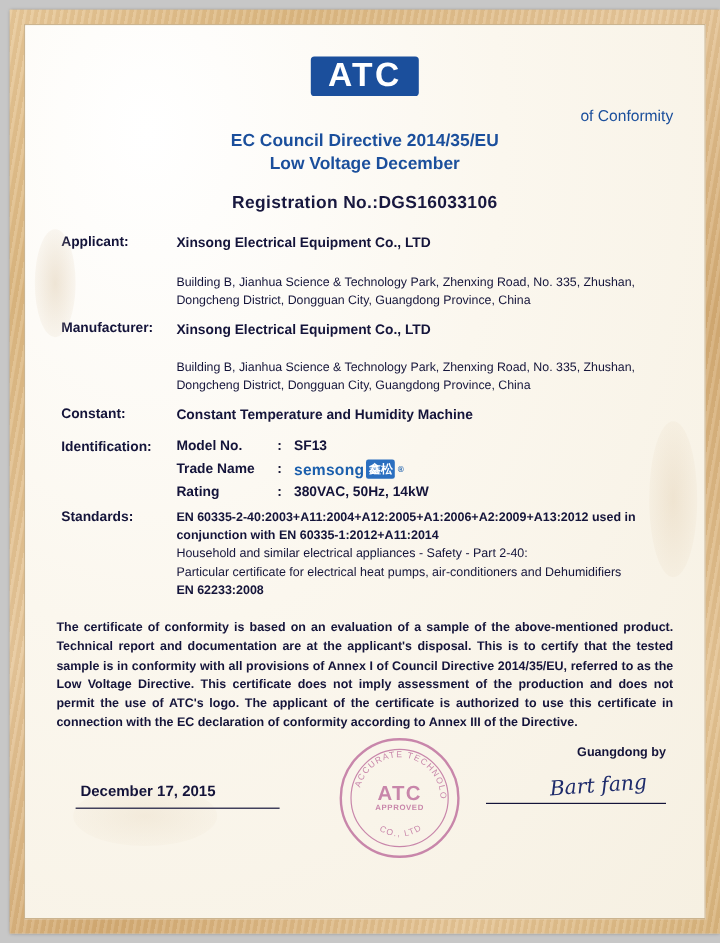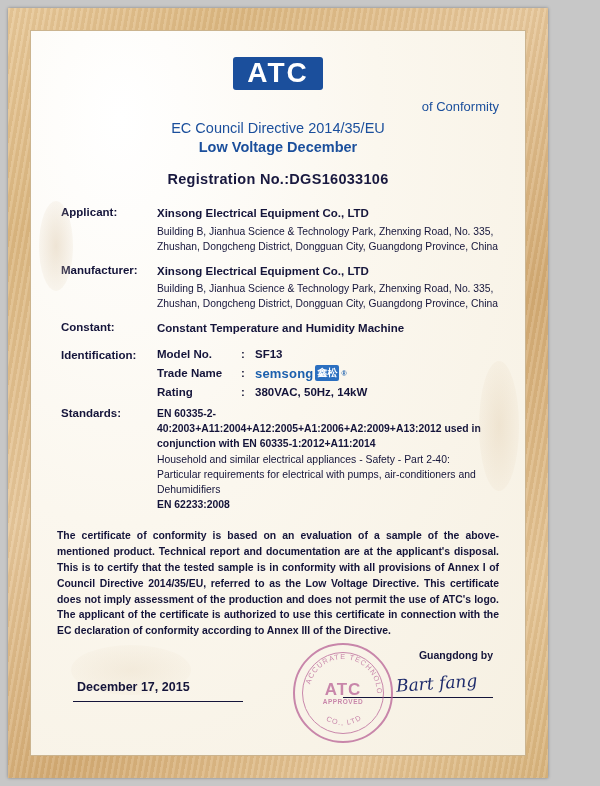--- a/index.html
+++ b/index.html
@@ -12,25 +12,25 @@
     background: #c7c7c7;
     font-family: "Liberation Sans", sans-serif;
     overflow: hidden;
   }
 
   
   .frame {
     position: absolute;
     left: 8px;
     top: 8px;
-    width: 540px;
+    width: 592px;
     height: 770px;
     background: linear-gradient(135deg, #e8c99a 0%, #dcb882 18%, #e7c89c 40%, #d3ab74 62%, #e5c596 84%, #d8b47d 100%);
     box-sizing: border-box;
-    padding: 22px;
+    padding: 12px;
     box-shadow: 0 0 3px rgba(0,0,0,.35);
   }
   .frame::after {
     content: "";
     position: absolute;
     inset: 0;
     background: repeating-linear-gradient(
       100deg,
       rgba(255,255,255,0.10) 0px,
       rgba(255,255,255,0.10) 2px,
@@ -94,21 +94,21 @@
   .sub1 {
     text-align: right;
     color: #1b4f9c;
     font-size: 13px;
     margin-top: 9px;
   }
   .sub2 {
     text-align: center;
     color: #1b4f9c;
     font-size: 14.5px;
-    font-weight: normal;
+    font-weight: bold;
     margin-top: 6px;
   }
   .sub3 {
     text-align: center;
     color: #1b4f9c;
     font-size: 14.5px;
     font-weight: bold;
     margin-top: 3px;
   }
   .regno {
@@ -141,21 +141,21 @@
     font-size: 11.5px;
     font-weight: bold;
     color: #14143a;
     line-height: 1.42;
   }
   .addr {
     font-size: 10.3px;
     font-weight: normal;
     color: #14143a;
     line-height: 1.45;
-    margin-top: 3px;
+    margin-top: 17px;
     margin-bottom: 8px;
     padding-left: 96px;
   }
   .gap { height: 9px; }
 
   
   .ident {
     margin-top: 0;
   }
   .ident .irow {
@@ -369,21 +369,21 @@
             </div>
 
           </div>
         </div>
 
         <div class="row">
           <div class="label">Standards:</div>
           <div class="std-block">
             <div class="b">EN 60335-2-40:2003+A11:2004+A12:2005+A1:2006+A2:2009+A13:2012 used in conjunction with EN 60335-1:2012+A11:2014</div>
             <div>Household and similar electrical appliances - Safety - Part 2-40:</div>
-            <div>Particular requirements for electrical with pumps, air-conditioners and Dehumidifiers</div>
+            <div>Particular certificate for electrical heat pumps, air-conditioners and Dehumidifiers</div>
             <div class="b">EN 62233:2008</div>
           </div>
         </div>
 
       </div>
 
       <div class="para">The certificate of conformity is based on an evaluation of a sample of the above-mentioned product. Technical report and documentation are at the applicant's disposal. This is to certify that the tested sample is in conformity with all provisions of Annex I of Council Directive 2014/35/EU, referred to as the Low Voltage Directive. This certificate does not imply assessment of the production and does not permit the use of ATC's logo. The applicant of the certificate is authorized to use this certificate in connection with the EC declaration of conformity according to Annex III of the Directive.</div>
 
       <div class="sign-area">
         <div class="certified-by">Guangdong by</div>

